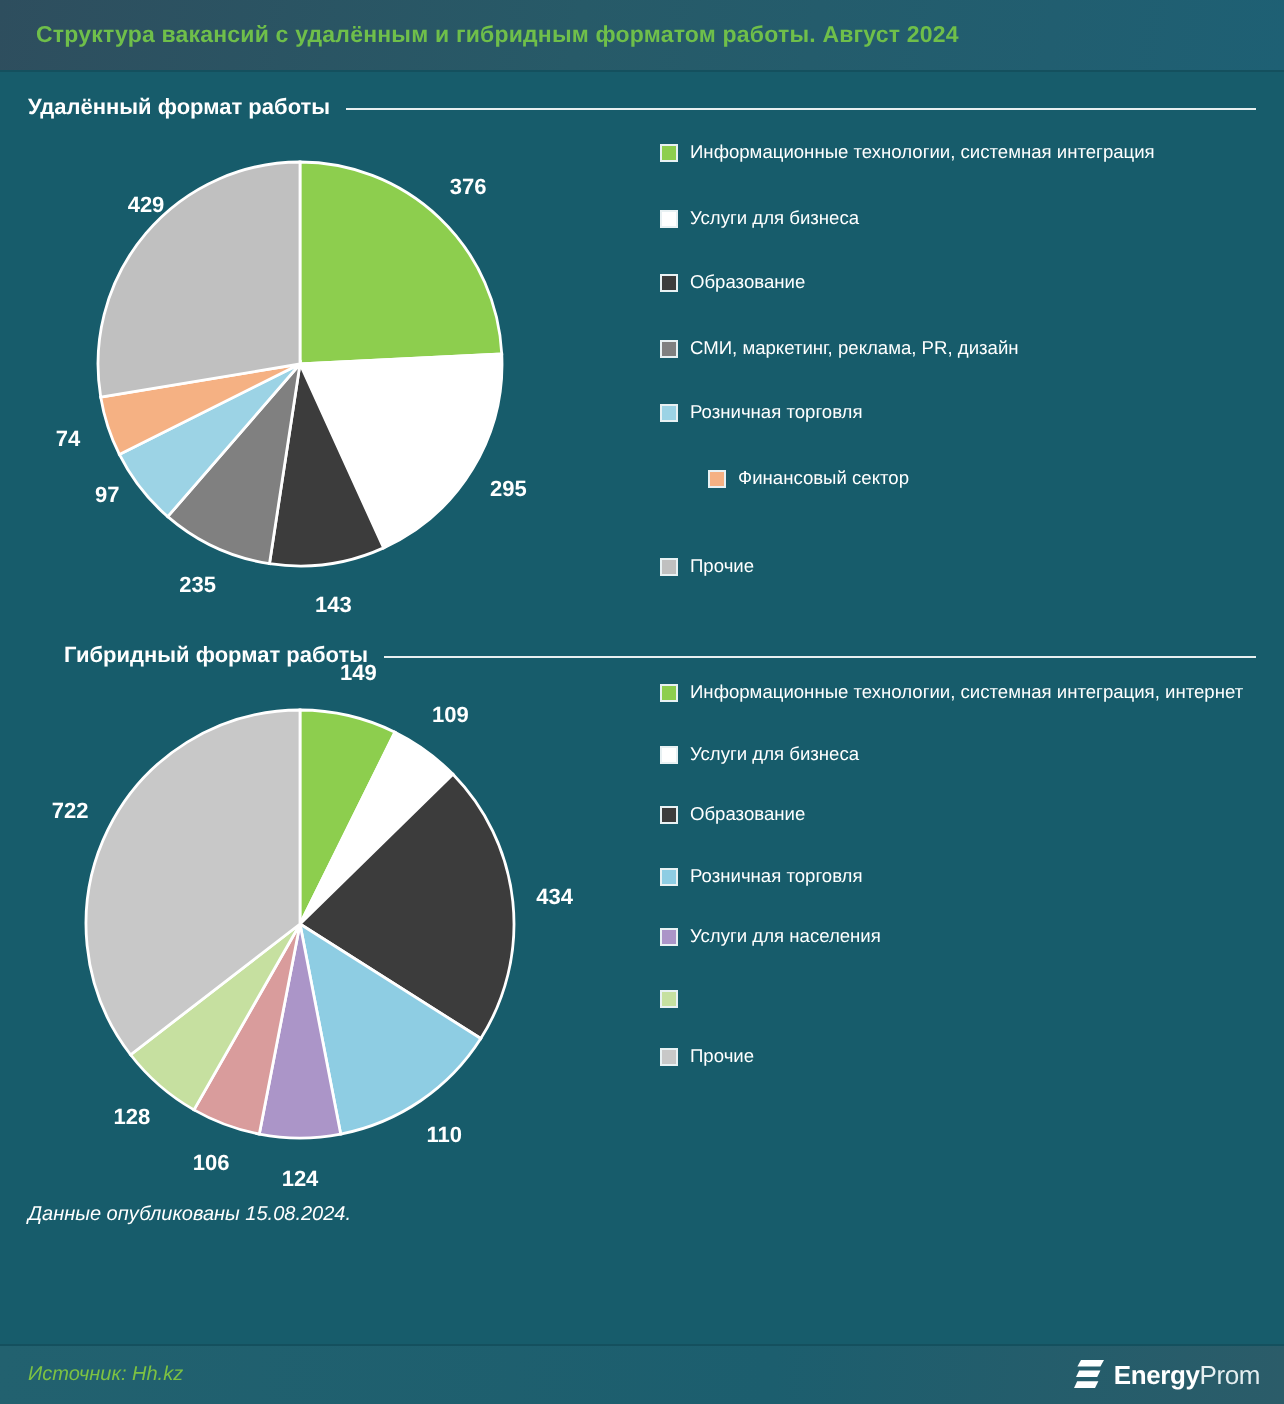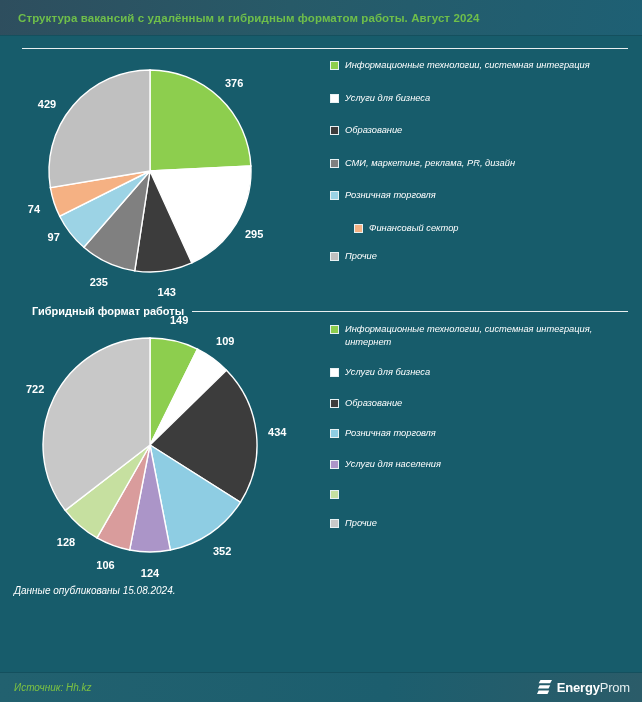--- a/index.html
+++ b/index.html
@@ -50,21 +50,20 @@
     position:relative;
     width:330px;
     flex:0 0 330px;
   }
   .pie-svg{display:block;}
   .legend{
     flex:1;
     padding-top:6px;
     padding-right:8px;
     box-sizing:border-box;
-    font-style:italic;
   }
   .legend-row{
     display:flex;align-items:flex-start;
     margin-bottom:0px;
   }
   .sw{
     width:9px;height:9px;
     flex:0 0 9px;
     margin-top:2px;margin-right:6px;
     box-sizing:border-box;
@@ -100,20 +99,21 @@
   }
 </style>
 </head>
 <body>
 
 <div class="topbar">
   <div class="topbar-title">Структура вакансий с удалённым и гибридным форматом работы. Август 2024</div>
 </div>
 
 <div class="section-head" style="margin-top:12px;">
+  <div class="label">Удалённый формат работы</div>
   <div class="rule"></div>
 </div>
 
 <div class="block" style="margin-top:4px;">
   <div class="pie-wrap" style="height:240px;">
     <svg class="pie-svg" id="pie0" width="330" height="240" viewBox="0 0 330 240">
         <path d="M 150 118 L 150 17 A 101 101 0 0 1 250.8759800702687 112.99633685558733 Z" fill="#8DCE4E" stroke="#ffffff" stroke-width="1.4"></path>
         <path d="M 150 118 L 250.8759800702687 112.99633685558733 A 101 101 0 0 1 191.8132527710122 209.93830481745593 Z" fill="#FFFFFF" stroke="#ffffff" stroke-width="1.4"></path>
         <path d="M 150 118 L 191.8132527710122 209.93830481745593 A 101 101 0 0 1 134.73511171523214 217.8397875881833 Z" fill="#3C3C3C" stroke="#ffffff" stroke-width="1.4"></path>
         <path d="M 150 118 L 134.73511171523214 217.8397875881833 A 101 101 0 0 1 83.85204747795039 194.32462497215872 Z" fill="#808080" stroke="#ffffff" stroke-width="1.4"></path>
@@ -121,21 +121,21 @@
         <path d="M 150 118 L 59.69052372811959 163.2238708593003 A 101 101 0 0 1 50.369555001995295 134.57632135003303 Z" fill="#F5B183" stroke="#ffffff" stroke-width="1.4"></path>
         <path d="M 150 118 L 50.369555001995295 134.57632135003303 A 101 101 0 0 1 149.99999999999997 17 Z" fill="#C0C0C0" stroke="#ffffff" stroke-width="1.4"></path>
       </svg>
     <div id="lbl0">
         <div class="lbl" style="left: 234.103px; top: 29.6219px; transform: translate(-50%, -50%);">376</div>
         <div class="lbl" style="left: 254.186px; top: 181.476px; transform: translate(-50%, -50%);">295</div>
         <div class="lbl" style="left: 166.729px; top: 238.848px; transform: translate(-50%, -50%);">143</div>
         <div class="lbl" style="left: 98.8199px; top: 228.746px; transform: translate(-50%, -50%);">235</div>
         <div class="lbl" style="left: 53.6571px; top: 184px; transform: translate(-50%, -50%);">97</div>
         <div class="lbl" style="left: 33.9864px; top: 155.747px; transform: translate(-50%, -50%);">74</div>
-        <div class="lbl" style="left: 47px; top: 39.1292px; transform: translate(-50%, -50%); margin-top: 12px;">429</div>
+        <div class="lbl" style="left: 73px; top: 39.1292px; transform: translate(-50%, -50%);">429</div>
       </div>
   </div>
   <div class="legend" id="legend0">
       <div class="legend-row" style="margin-bottom: 20.1px;">
         <span class="sw" style="background: rgb(141, 206, 78); border: 1px solid rgb(232, 241, 243);"></span>
         <span class="legend-text">Информационные технологии, системная интеграция</span>
       </div>
       <div class="legend-row" style="margin-bottom: 20.1px;">
         <span class="sw" style="background: rgb(255, 255, 255); border: 1px solid rgb(232, 241, 243);"></span>
         <span class="legend-text">Услуги для бизнеса</span>
@@ -145,21 +145,21 @@
         <span class="legend-text">Образование</span>
       </div>
       <div class="legend-row" style="margin-bottom: 20.1px;">
         <span class="sw" style="background: rgb(128, 128, 128); border: 1px solid rgb(232, 241, 243);"></span>
         <span class="legend-text">СМИ, маркетинг, реклама, PR, дизайн</span>
       </div>
       <div class="legend-row" style="margin-bottom: 20.1px;">
         <span class="sw" style="background: rgb(156, 211, 229); border: 1px solid rgb(232, 241, 243);"></span>
         <span class="legend-text">Розничная торговля</span>
       </div>
-      <div class="legend-row" style="margin-bottom: 16px; padding-left: 24px;">
+      <div class="legend-row" style="margin-bottom: 32px; padding-left: 24px;">
         <span class="sw" style="background: rgb(245, 177, 131); border: 1px solid rgb(232, 241, 243);"></span>
         <span class="legend-text">Финансовый сектор</span>
       </div>
       <div class="legend-row" style="margin-bottom: 20.1px;">
         <span class="sw" style="background: rgb(192, 192, 192); border: 1px solid rgb(232, 241, 243);"></span>
         <span class="legend-text">Прочие</span>
       </div>
     </div>
 </div>
 
@@ -177,21 +177,21 @@
         <path d="M 150 128 L 240.3855273080034 185.2665386875632 A 107 107 0 0 1 170.3481286498665 233.04738768978734 Z" fill="#8ECDE3" stroke="#ffffff" stroke-width="1.4"></path>
         <path d="M 150 128 L 170.3481286498665 233.04738768978734 A 107 107 0 0 1 129.65187135013346 233.0473876897873 Z" fill="#AB95C8" stroke="#ffffff" stroke-width="1.4"></path>
         <path d="M 150 128 L 129.65187135013346 233.0473876897873 A 107 107 0 0 1 96.97731786673813 220.9386635335105 Z" fill="#D99C9C" stroke="#ffffff" stroke-width="1.4"></path>
         <path d="M 150 128 L 96.97731786673813 220.9386635335105 A 107 107 0 0 1 65.2957976789629 193.37735165297545 Z" fill="#C6E0A0" stroke="#ffffff" stroke-width="1.4"></path>
         <path d="M 150 128 L 65.2957976789629 193.37735165297545 A 107 107 0 0 1 149.99999999999997 21 Z" fill="#C8C8C8" stroke="#ffffff" stroke-width="1.4"></path>
       </svg>
     <div id="lbl1">
         <div class="lbl" style="left: 179.17px; top: 3.36808px; transform: translate(-50%, -50%);">149</div>
         <div class="lbl" style="left: 225.205px; top: 24.4226px; transform: translate(-50%, -50%);">109</div>
         <div class="lbl" style="left: 277.296px; top: 114.594px; transform: translate(-50%, -50%);">434</div>
-        <div class="lbl" style="left: 222.136px; top: 233.737px; transform: translate(-50%, -50%);">352</div>
+        <div class="lbl" style="left: 222.136px; top: 233.737px; transform: translate(-50%, -50%);">110</div>
         <div class="lbl" style="left: 150px; top: 256px; transform: translate(-50%, -50%);">124</div>
         <div class="lbl" style="left: 105.521px; top: 248.023px; transform: translate(-50%, -50%);">106</div>
         <div class="lbl" style="left: 65.988px; top: 224.571px; transform: translate(-50%, -50%);">128</div>
         <div class="lbl" style="left: 35.1203px; top: 71.5495px; transform: translate(-50%, -50%);">722</div>
       </div>
   </div>
   <div class="legend" id="legend1">
       <div class="legend-row" style="margin-bottom: 18px;">
         <span class="sw" style="background: rgb(141, 206, 78); border: 1px solid rgb(232, 241, 243);"></span>
         <span class="legend-text">Информационные технологии, системная интеграция, интернет</span>

